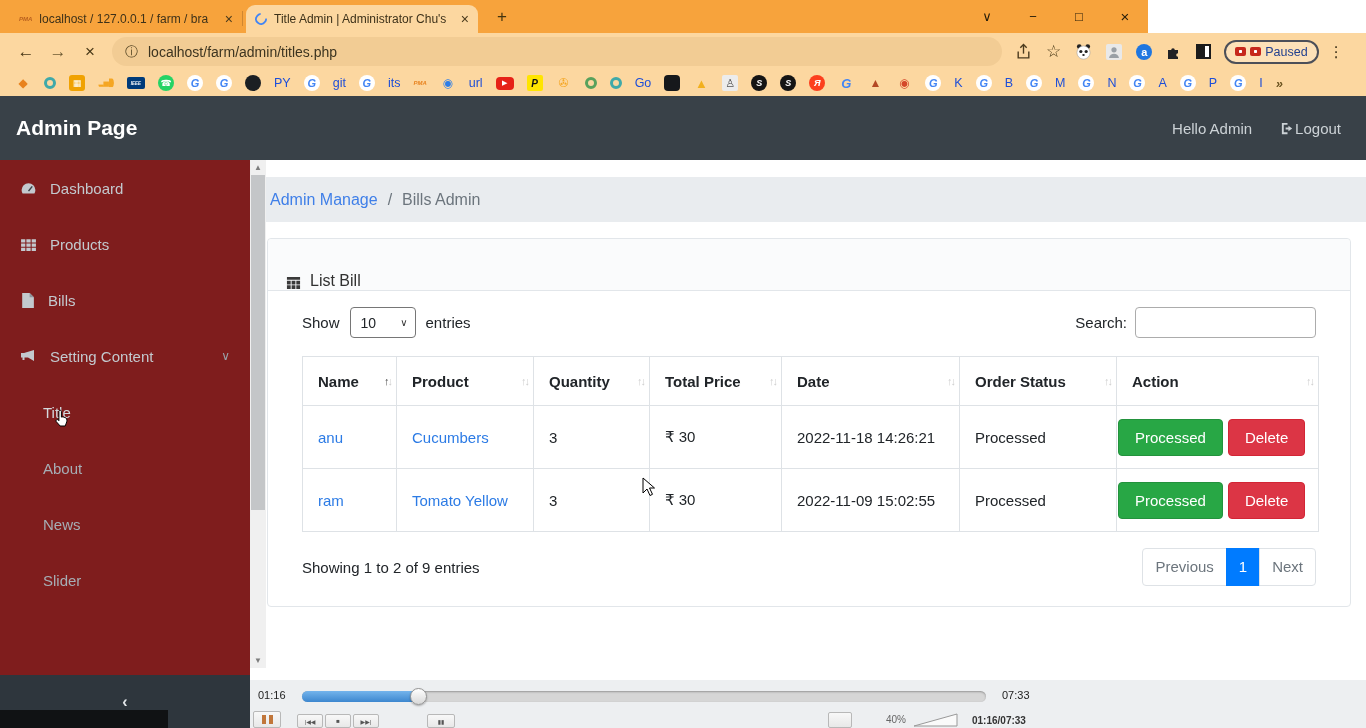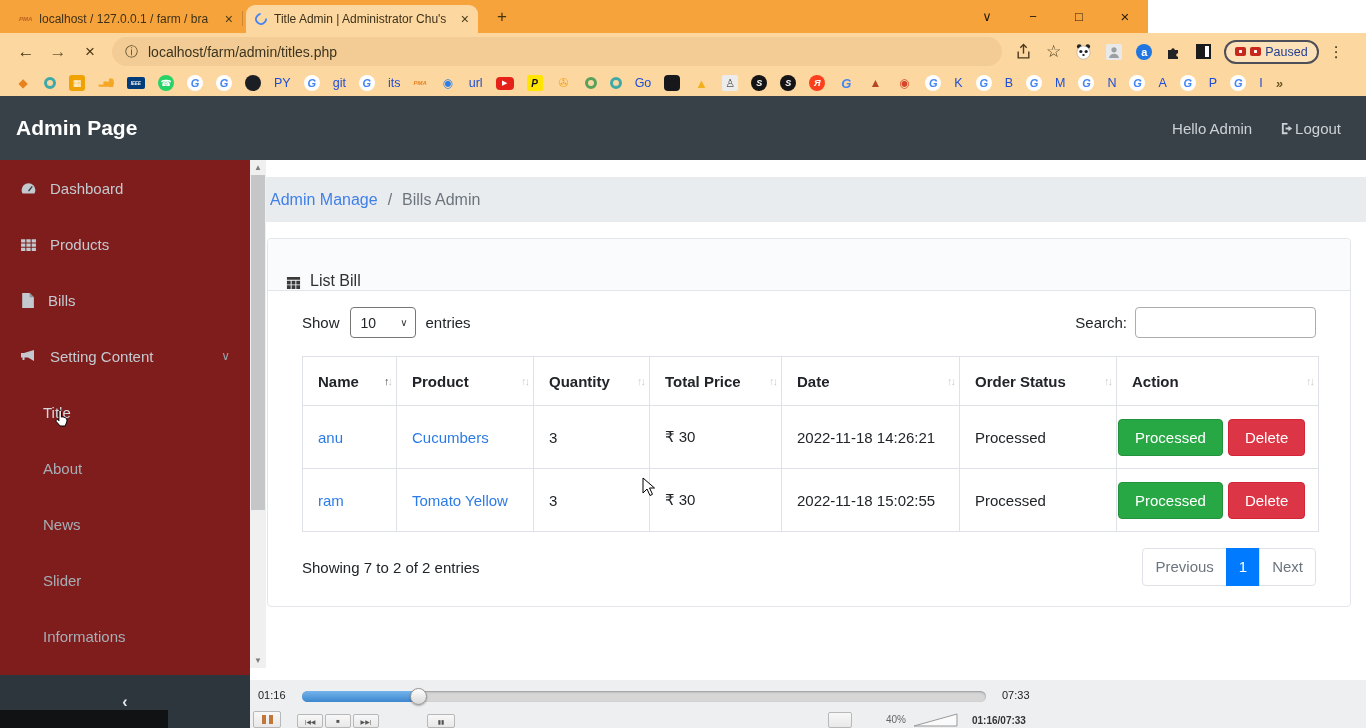--- a/index.html
+++ b/index.html
@@ -382,23 +382,20 @@
         <span>Title</span>
       </div>
     <div class="side-sub">
         <span>About</span>
       </div>
     <div class="side-sub">
         <span>News</span>
       </div>
     <div class="side-sub">
         <span>Slider</span>
-      </div>
-    <div class="side-sub">
-        <span>Informations</span>
       </div>
     <div class="side-footer">
         <span>‹</span>
       </div>
   </div>
   <div class="blackcorner"></div>
 
   <div class="scrollbar">
     <span class="sb-arrow sb-up">▲</span>
     <span class="sb-thumb"></span>
@@ -462,29 +459,29 @@
               <td>₹ 30</td>
               <td>2022-11-18 14:26:21</td>
               <td>Processed</td>
               <td style="padding:0 1px"><span class="btn btn-green">Processed</span><span class="btn btn-red">Delete</span></td>
             </tr>
             <tr>
               <td><a class="cell-link">ram</a></td>
               <td><a class="cell-link">Tomato Yellow</a></td>
               <td>3</td>
               <td>₹ 30</td>
-              <td>2022-11-18 15:02:55</td>
+              <td>2022-11-09 15:02:55</td>
               <td>Processed</td>
               <td style="padding:0 1px"><span class="btn btn-green">Processed</span><span class="btn btn-red">Delete</span></td>
             </tr>
           </tbody>
         </table>
 
         <div class="tfoot">
-          <span>Showing 7 to 2 of 2 entries</span>
+          <span>Showing 1 to 2 of 9 entries</span>
           <div class="pager">
             <span class="pg first">Previous</span>
             <span class="pg active">1</span>
             <span class="pg last">Next</span>
           </div>
         </div>
       </div>
     </div>
   </div>
 

